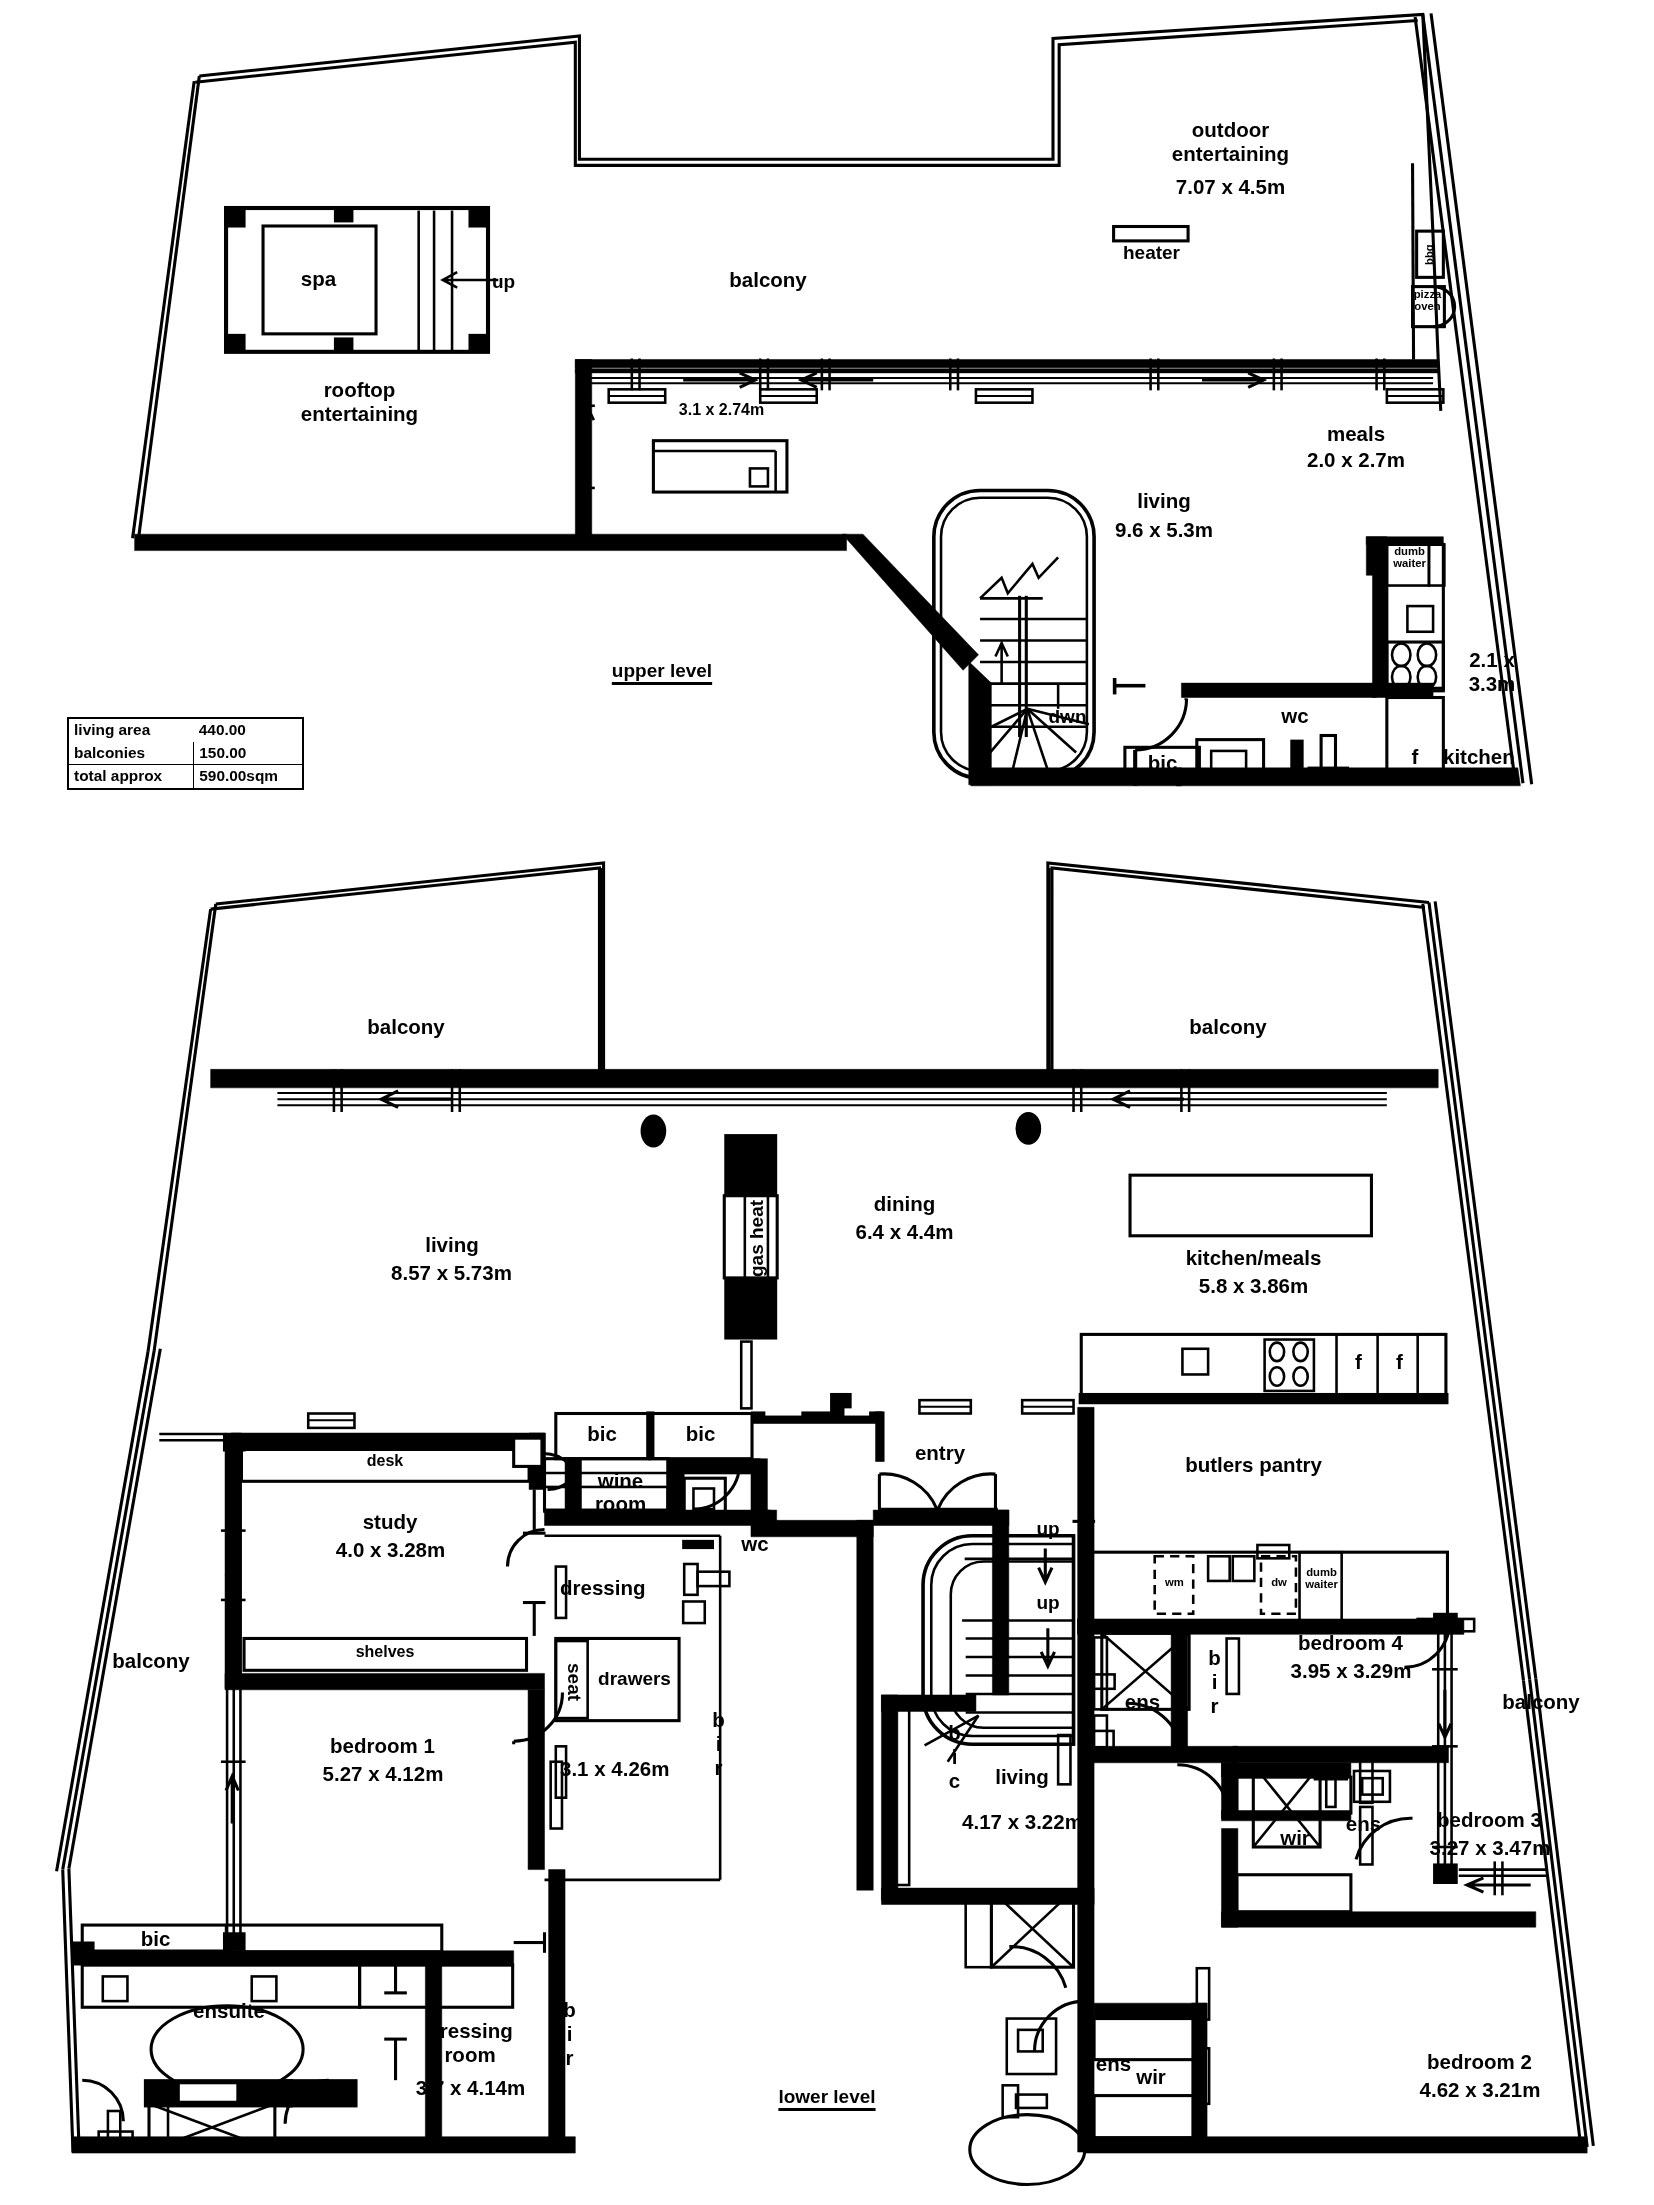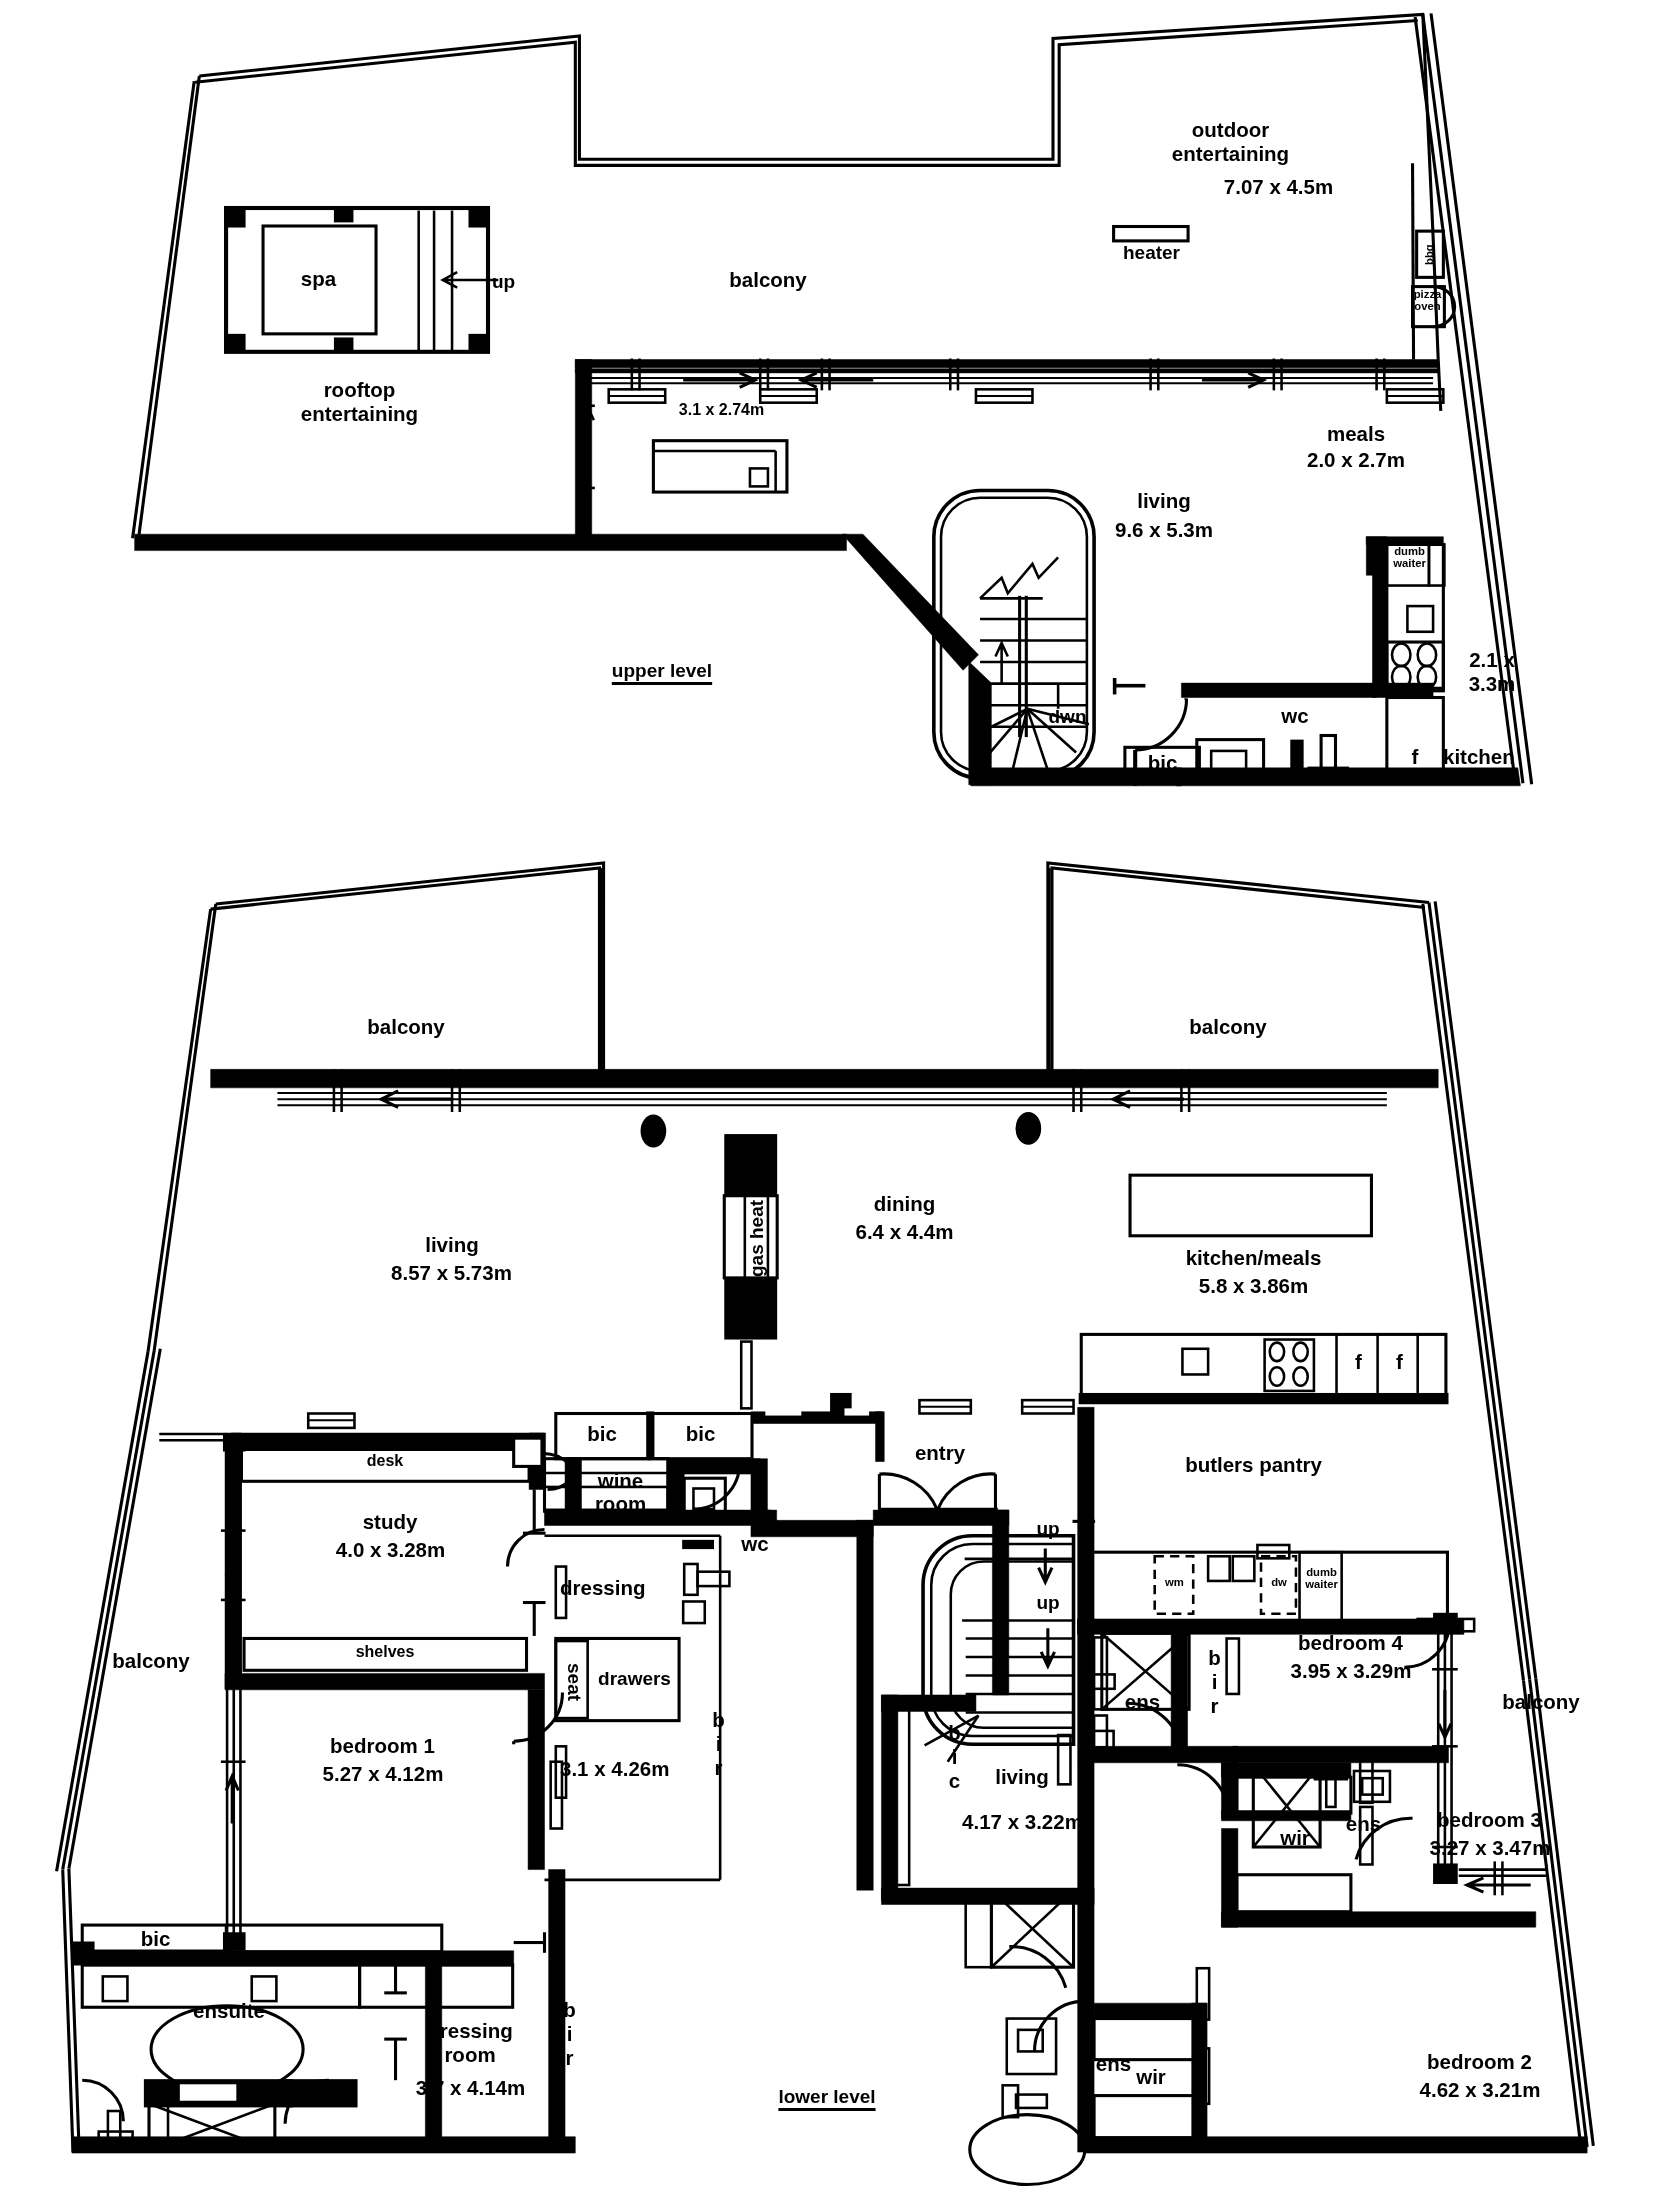--- a/index.html
+++ b/index.html
@@ -638,21 +638,21 @@
 
   <g>
     <rect x="1072" y="3430" width="22" height="130" stroke-width="5"></rect>
   </g>
 
   </g>
 </svg>
 
 <div class="lbl big" style="left:1128px;top:118px;width:205px;">outdoor
 entertaining</div>
-<div class="lbl big" style="left:1176px;top:175px;width:205px;">7.07 x 4.5m</div>
+<div class="lbl big" style="left:1128px;top:175px;width:205px;">7.07 x 4.5m</div>
 <div class="lbl xs" style="left:1113px;top:242px;width:77px;">heater</div>
 <div class="lbl xxs vert" style="left:1423px;top:236px;height:37px;">bbq</div>
 <div class="lbl xxs" style="left:1409px;top:289px;width:37px;line-height:1.05;">pizza
 oven</div>
 <div class="lbl big" style="left:691px;top:268px;width:154px;">balcony</div>
 <div class="lbl big" style="left:267px;top:267px;width:103px;">spa</div>
 <div class="lbl big" style="left:257px;top:378px;width:205px;">rooftop
 entertaining</div>
 <div class="lbl xs" style="left:492px;top:271px;width:36px;text-align:left;">up</div>
 <div class="lbl mid" style="left:624px;top:401px;width:195px;">3.1 x 2.74m</div>
@@ -664,20 +664,36 @@
 waiter</div>
 <div class="lbl xs" style="left:1042px;top:663px;width:51px;margin-top:43px;">dwn</div>
 <div class="lbl big" style="left:1443px;top:648px;width:98px;">2.1 x
 3.3m</div>
 <div class="lbl big" style="left:1443px;top:745px;width:128px;text-align:left;">kitchen</div>
 <div class="lbl big" style="left:1402px;top:745px;width:26px;">f</div>
 <div class="lbl big" style="left:1254px;top:704px;width:82px;">wc</div>
 <div class="lbl big" style="left:1126px;top:751px;width:73px;">bic</div>
 <div class="lbl level" style="left:590px;top:660px;width:144px;">upper level</div>
 
+<table id="areatable">
+  <tbody>
+        <tr>
+    <td class="k nb" style="border-bottom:none !important;">living area</td>
+    <td class="v nb" style="border-bottom:none !important;">440.00</td>
+  </tr>
+  <tr>
+    <td class="k" style="border-top:none !important;">balconies</td>
+    <td class="v" style="border-top:none !important;">150.00</td>
+  </tr>
+  <tr>
+    <td class="k">total approx</td>
+    <td class="v">590.00sqm</td>
+  </tr>
+</tbody>
+    </table>
 
 <div class="lbl big" style="left:324px;top:1015px;width:164px;">balcony</div>
 <div class="lbl big" style="left:1146px;top:1015px;width:164px;">balcony</div>
 <div class="lbl big" style="left:370px;top:1233px;width:164px;">living</div>
 <div class="lbl big" style="left:349px;top:1261px;width:205px;">8.57 x 5.73m</div>
 <div class="lbl xs vert" style="left:746px;top:1197px;height:82px;">gas heat</div>
 <div class="lbl big" style="left:817px;top:1192px;width:175px;">dining</div>
 <div class="lbl big" style="left:817px;top:1220px;width:175px;">6.4 x 4.4m</div>
 <div class="lbl big" style="left:1120px;top:1246px;width:267px;">kitchen/meals</div>
 <div class="lbl big" style="left:1120px;top:1274px;width:267px;">5.8 x 3.86m</div>

